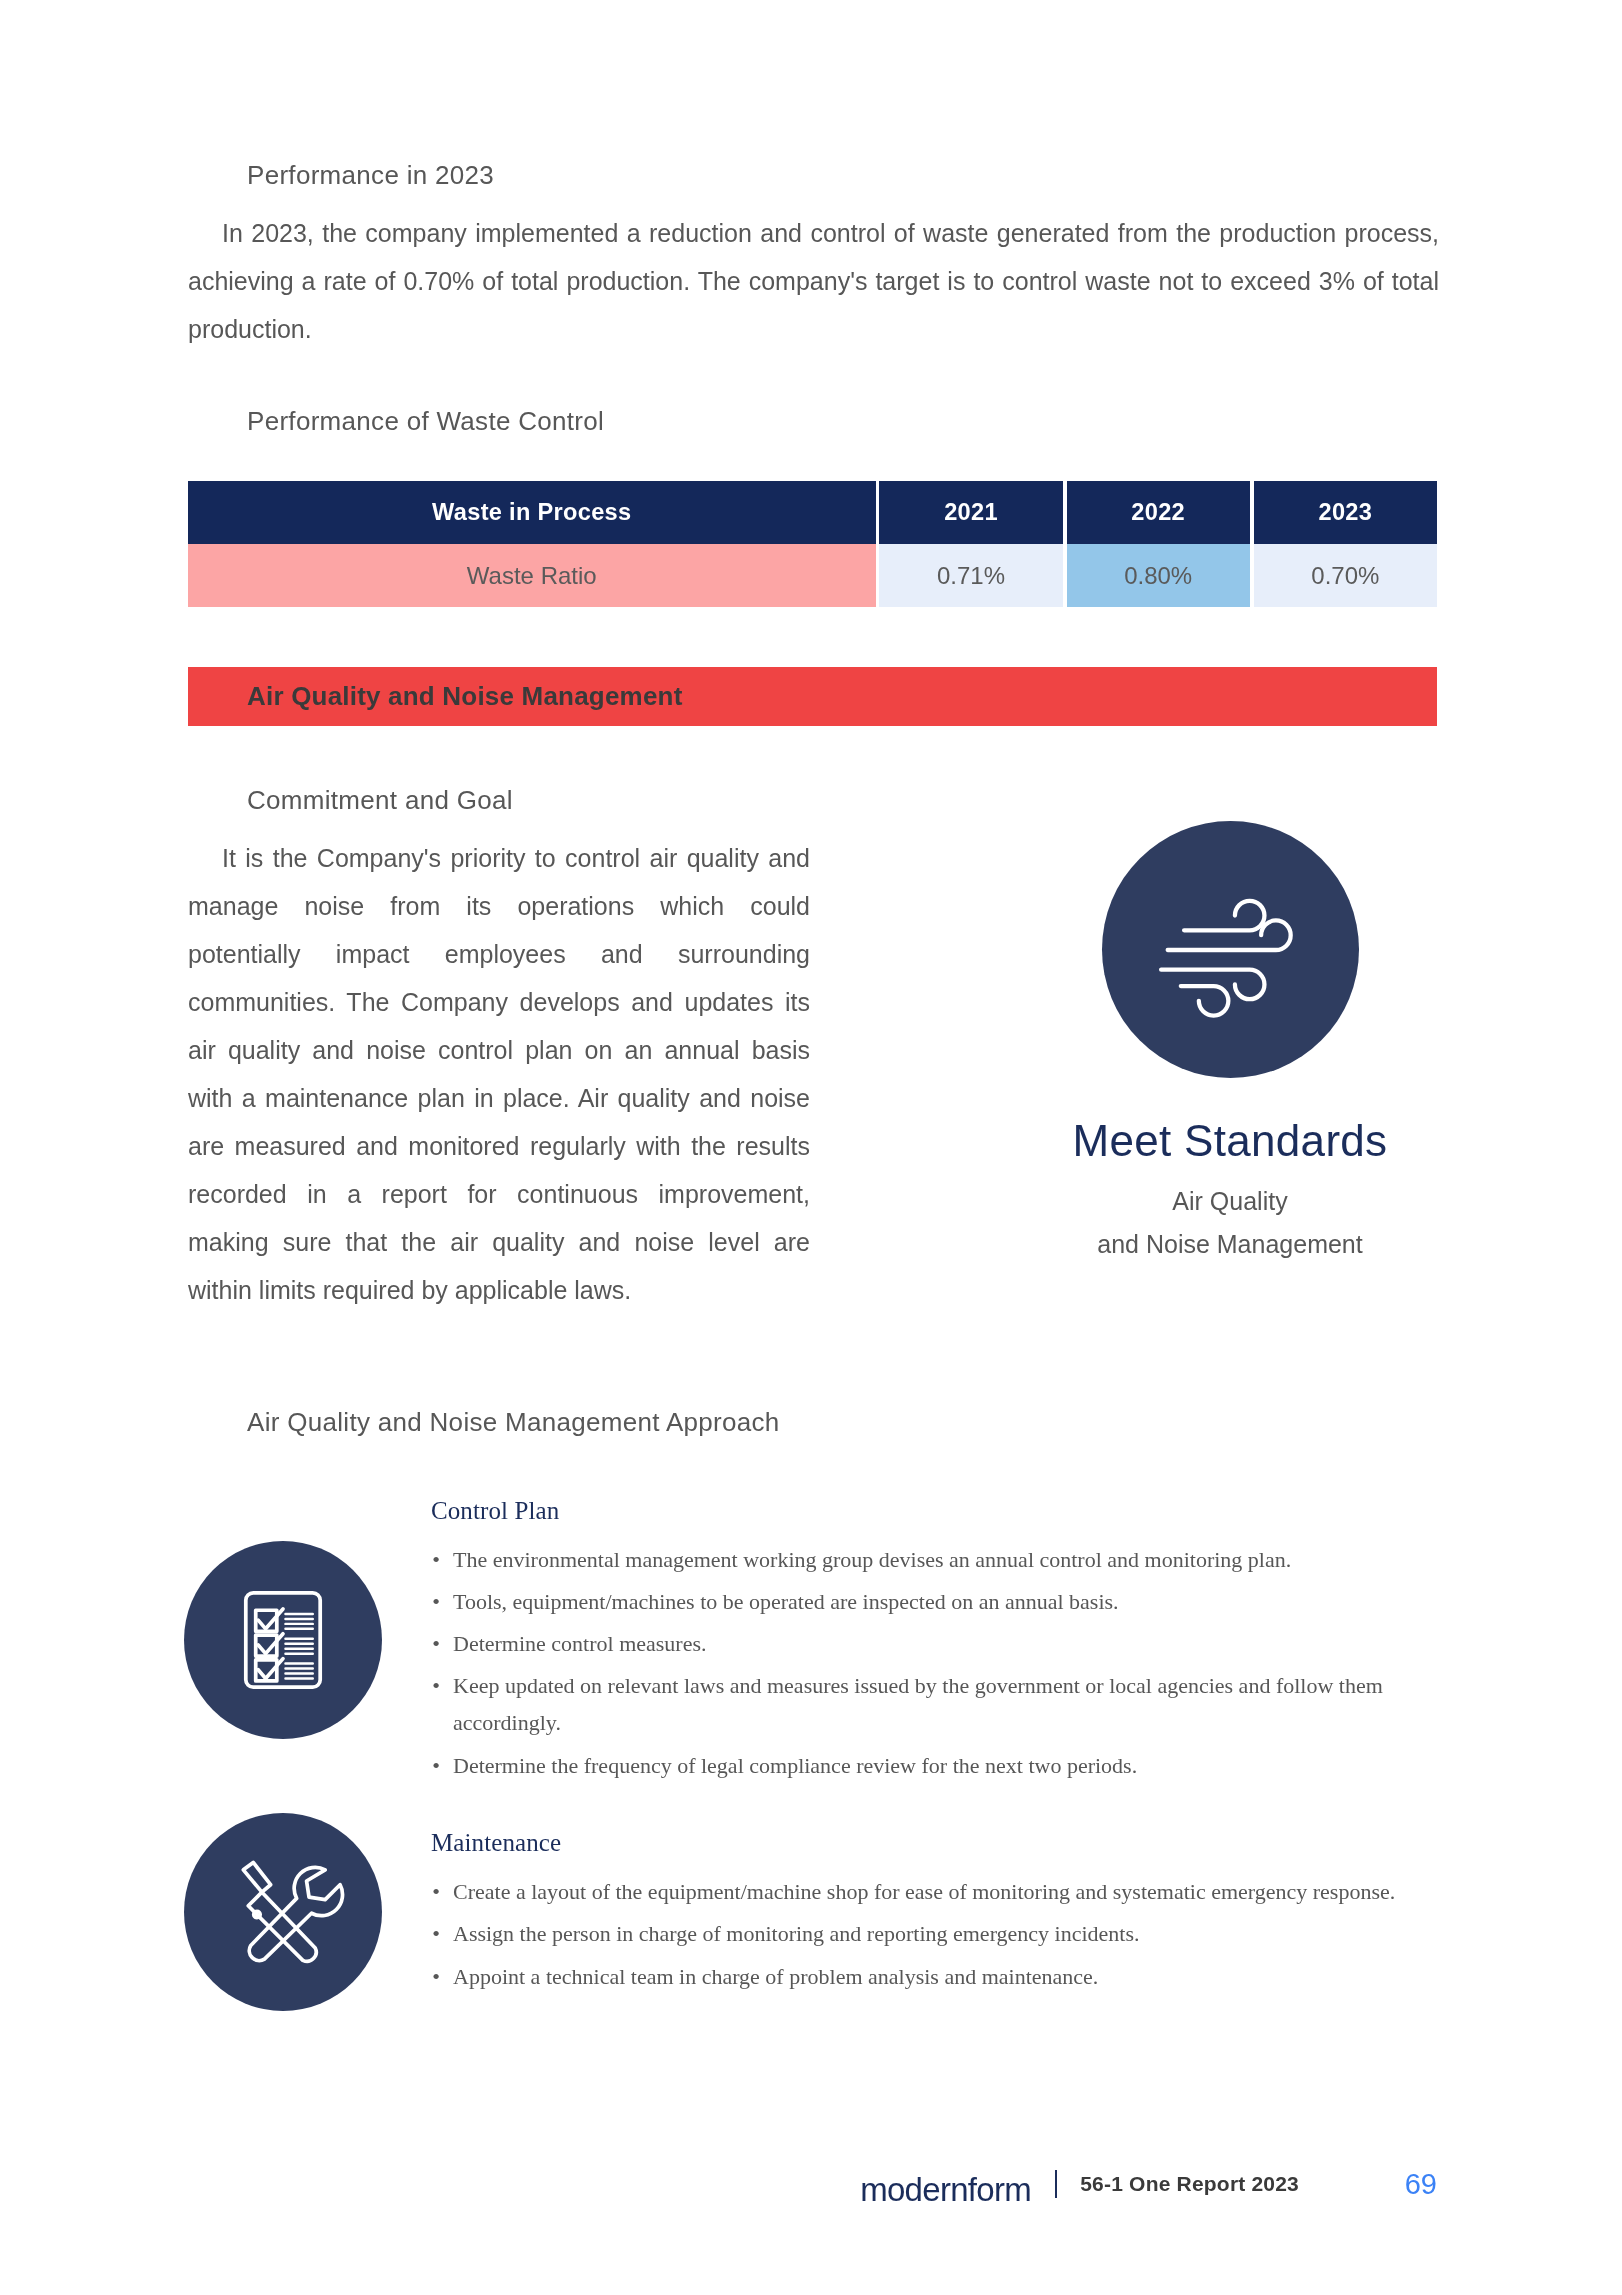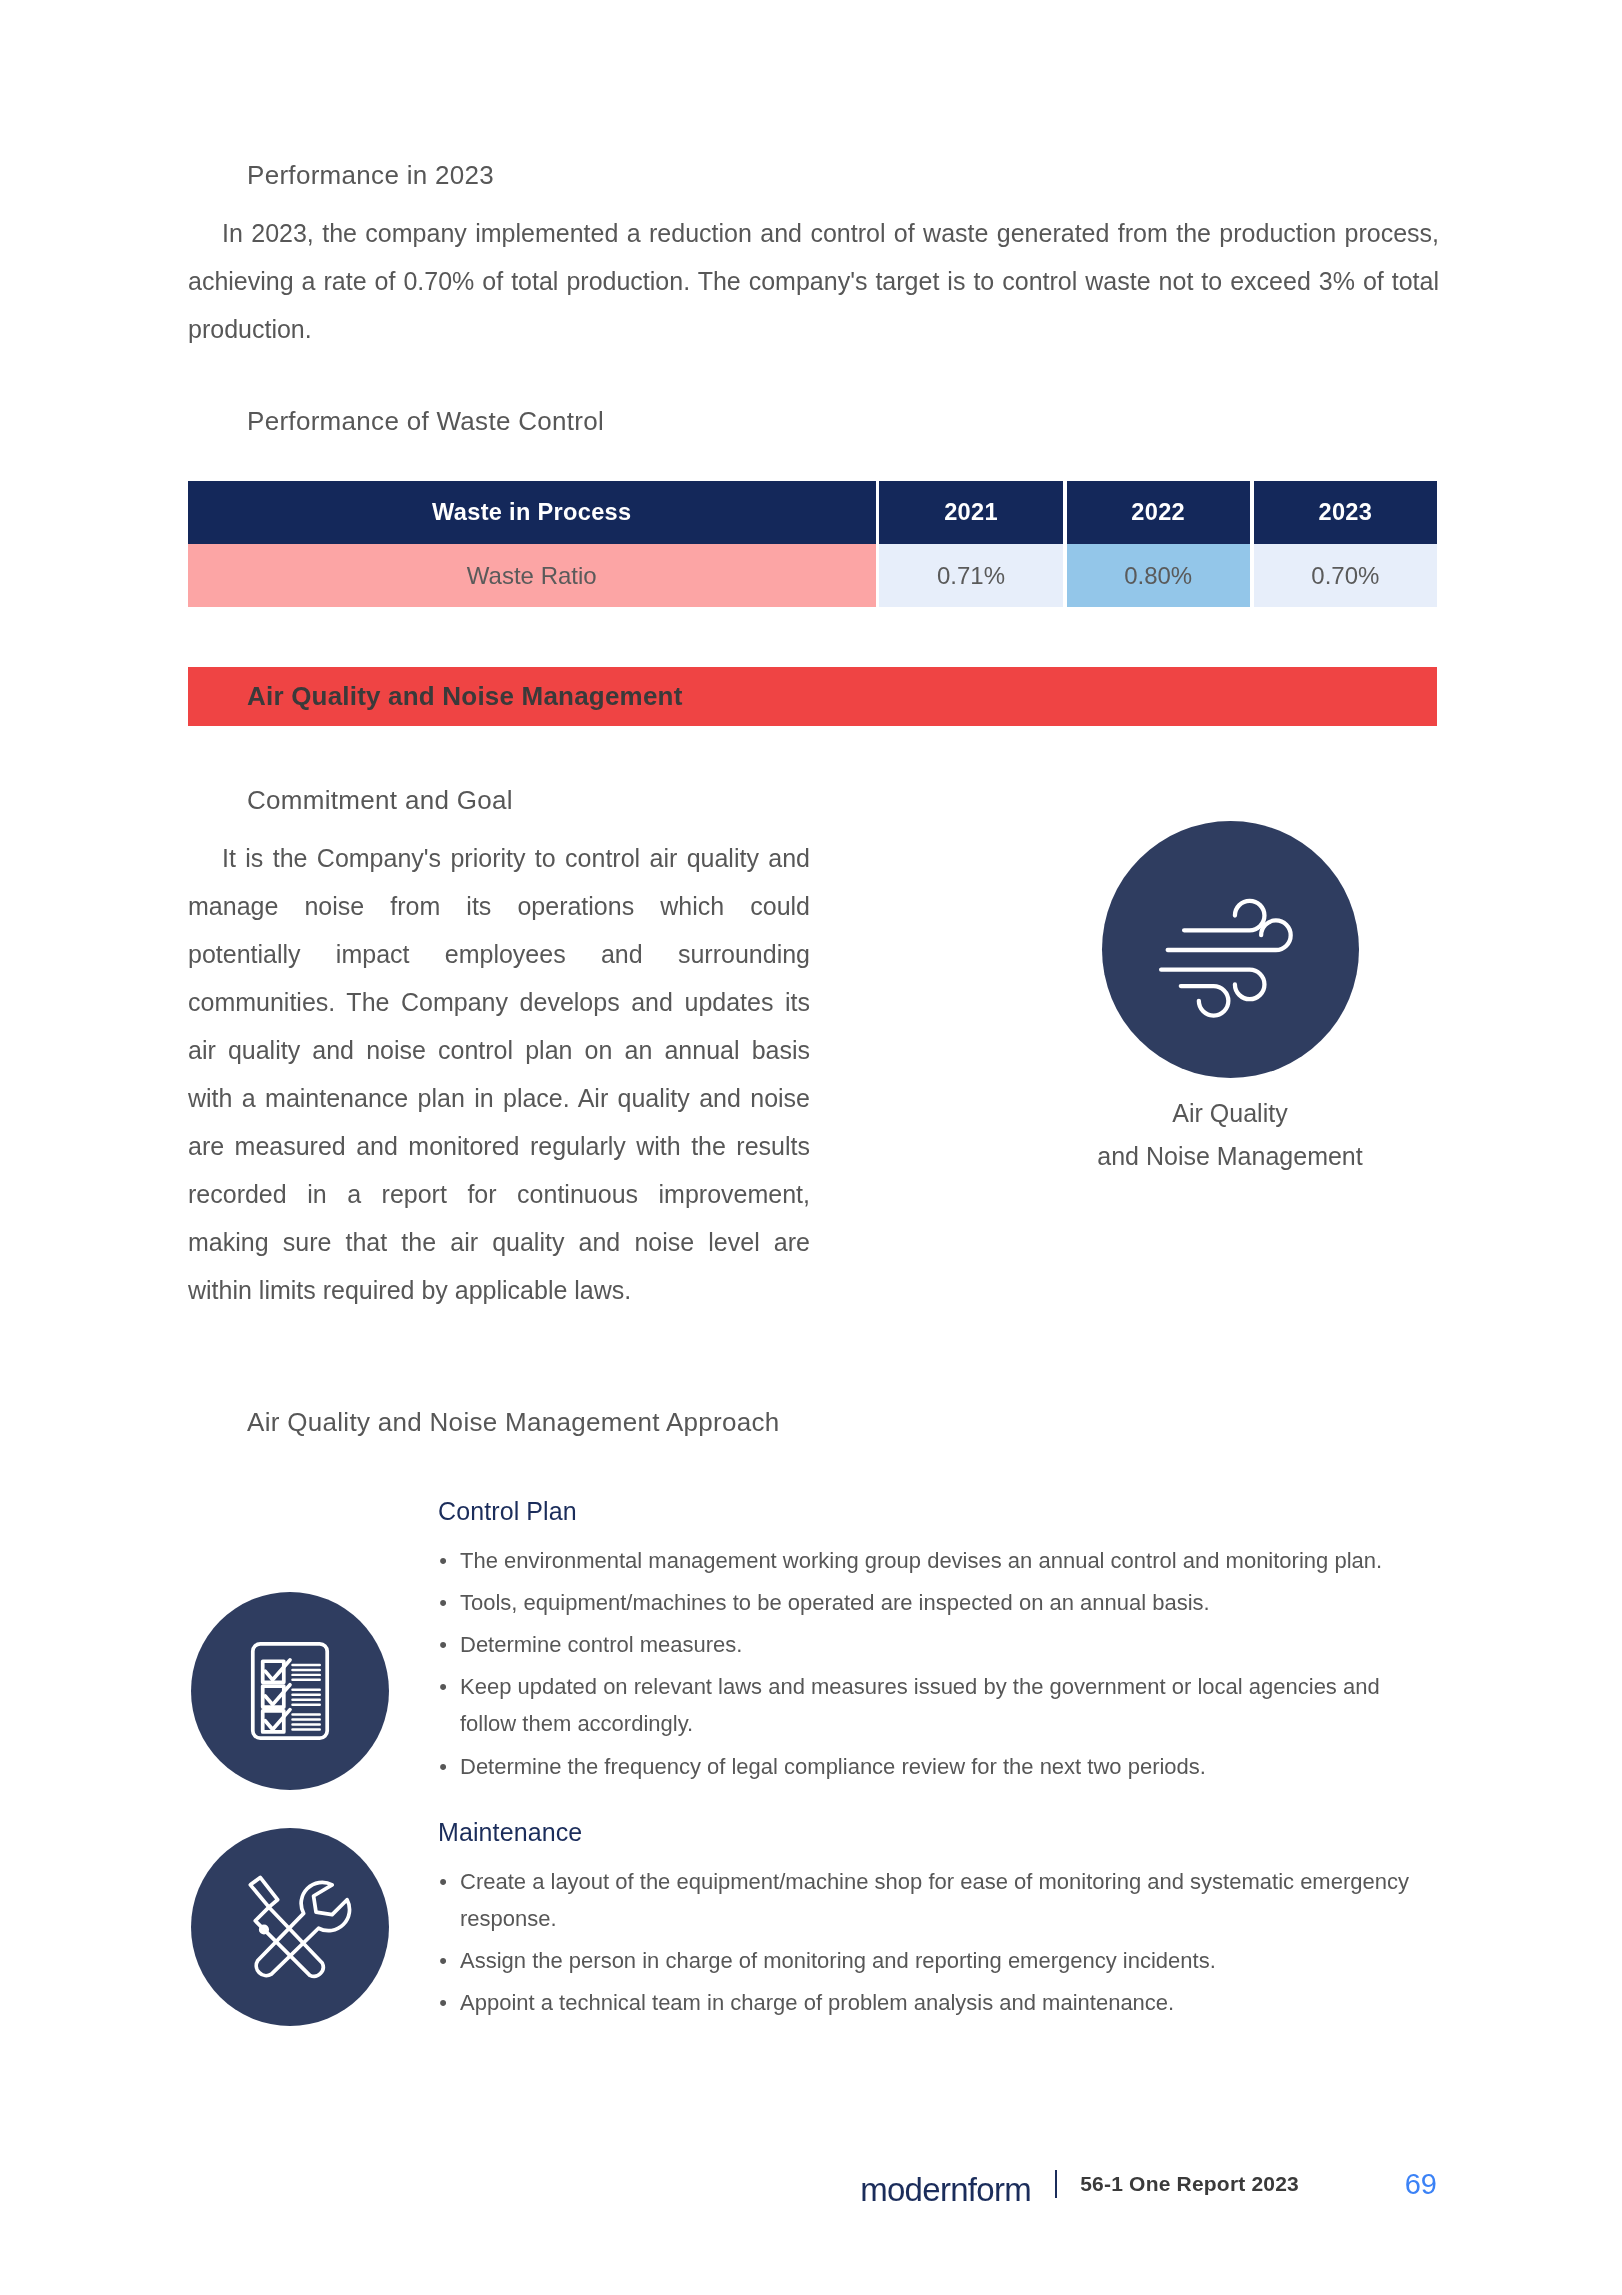--- a/index.html
+++ b/index.html
@@ -121,24 +121,25 @@
   .meet-sub {
     margin-top: 14.4px;
     font-size: 25px;
     line-height: 43px;
     color: #575757;
   }
 
   
   .approach-row {
     position: absolute;
-    left: 188px;
+    left: 181px;
     width: 1250px;
     display: flex;
-    align-items: flex-end;
+    align-items: center;
+    font-family: Liberation Serif, serif;
   }
   .approach-icon {
     width: 203px;
     flex: 0 0 203px;
     display: flex;
     justify-content: center;
   }
   .icon-circle {
     width: 198px;
     height: 198px;
@@ -253,20 +254,21 @@
     <div class="meet-circle">
       <svg width="164" height="164" viewBox="0 0 100 100">
         <g fill="none" stroke="#ffffff" stroke-width="2.6" stroke-linecap="round">
           <path d="M22 38 H62 a9 9 0 1 0 -9 -9"></path>
           <path d="M12 50 H78 a9 9 0 1 0 -9 -9"></path>
           <path d="M8 62 H62 a9 9 0 1 1 -9 9"></path>
           <path d="M20 72 H40 a9 9 0 1 1 -9 9"></path>
         </g>
       </svg>
     </div>
+    <div class="meet-title">Meet Standards</div>
     <div class="meet-sub">
       <div>Air Quality</div>
       <div>and Noise Management</div>
     </div>
   </div>
 
   <div class="sub-head" style="left:247px; top:1407px;">Air Quality and Noise Management Approach</div>
 
   <div class="approach-row" style="top:1492px;">
     <div class="approach-icon">

